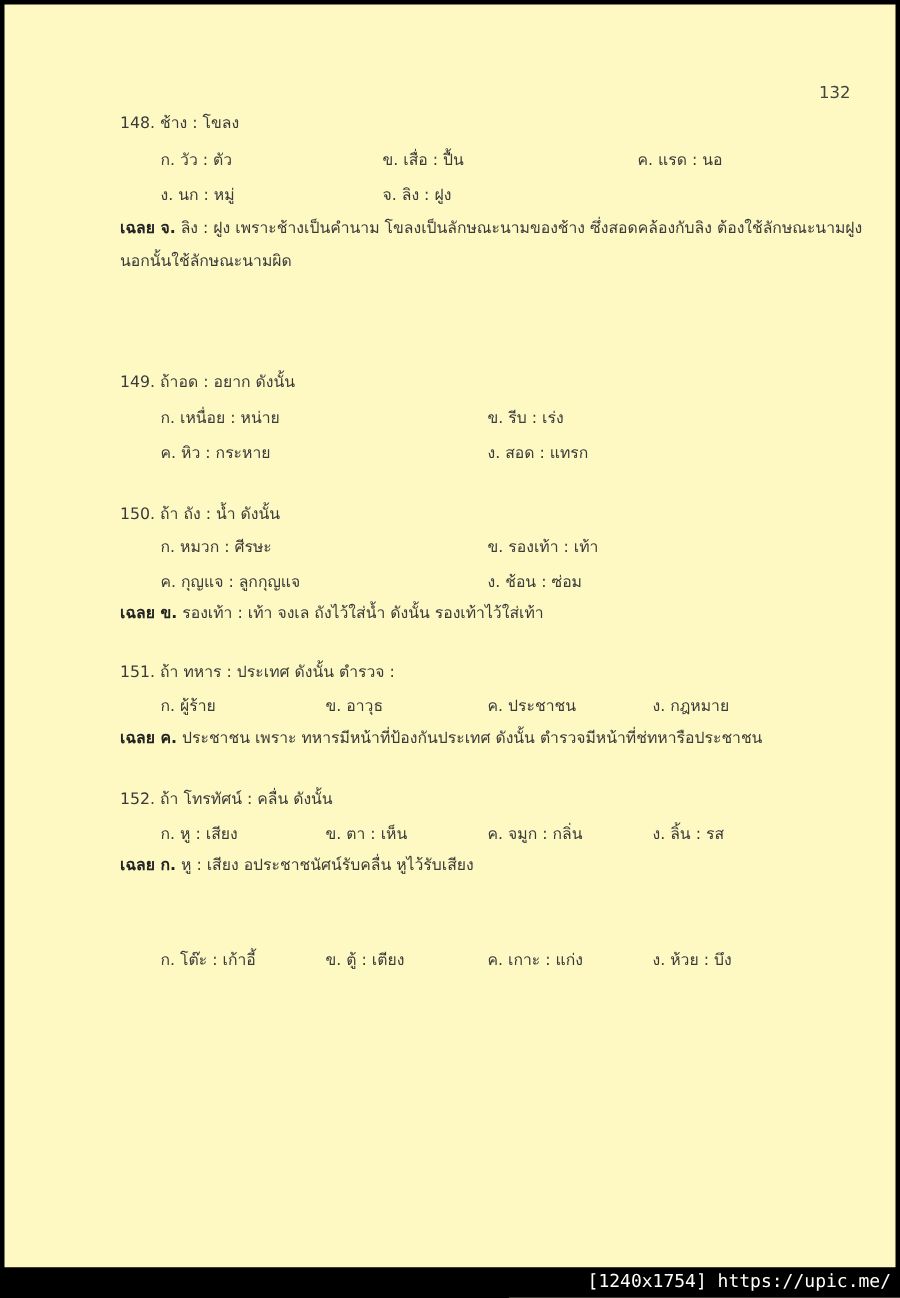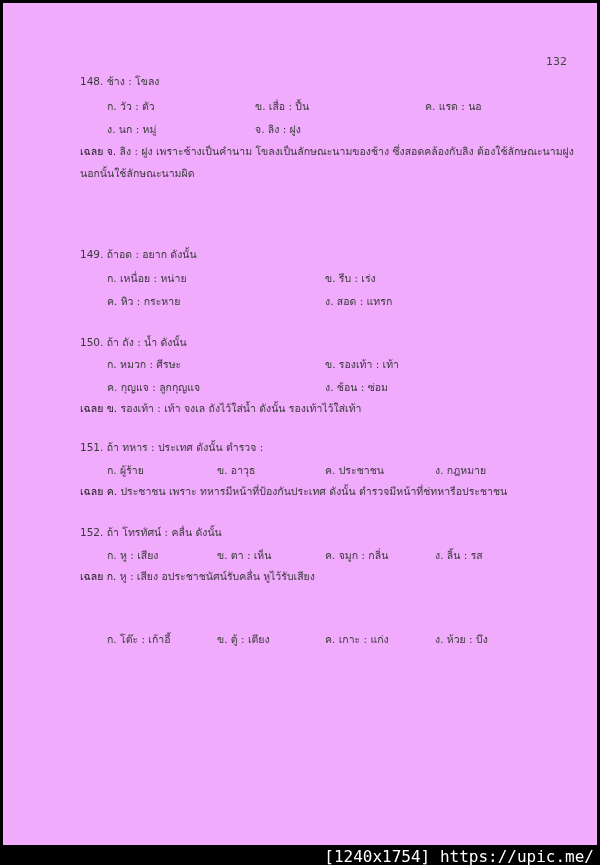--- a/index.html
+++ b/index.html
@@ -2,30 +2,30 @@
 <html><head>
 <meta charset="utf-8">
 <style>
   html, body { margin: 0; padding: 0; }
   body {
     width: 600px; height: 865px; background: #000; position: relative; overflow: hidden;
     font-family: "DejaVu Sans", "Liberation Sans", sans-serif;
   }
   .page {
     position: absolute; left: 3px; top: 3px; width: 594px; height: 842px;
-    background: #f0abfc; color: #333;
+    background: #fef9c3; color: #333;
   }
   .pageno { position: absolute; left: 543px; top: 52px; font-size: 11px; color: #444; }
   .line { position: absolute; font-size: 10.5px; white-space: nowrap; color: #3a3a3a; }
-  .b { font-weight: normal; color: #222; }
+  .b { font-weight: bold; color: #222; }
   .footer {
     position: absolute; left: 0; top: 845px; width: 600px; height: 20px; background: #000;
   }
   .footer-text {
-    position: absolute; right: 6px; top: 2px; color: #fff; font-size: 16px;
+    position: absolute; right: 6px; top: 2px; color: #fff; font-size: 12px;
     font-family: "DejaVu Sans Mono", monospace;
   }
 </style>
 </head>
 <body>
 
 <div class="page">
   <div class="pageno">132</div>
 
   <div class="line" style="left:77px;top:70px">148. ช้าง : โขลง</div>

